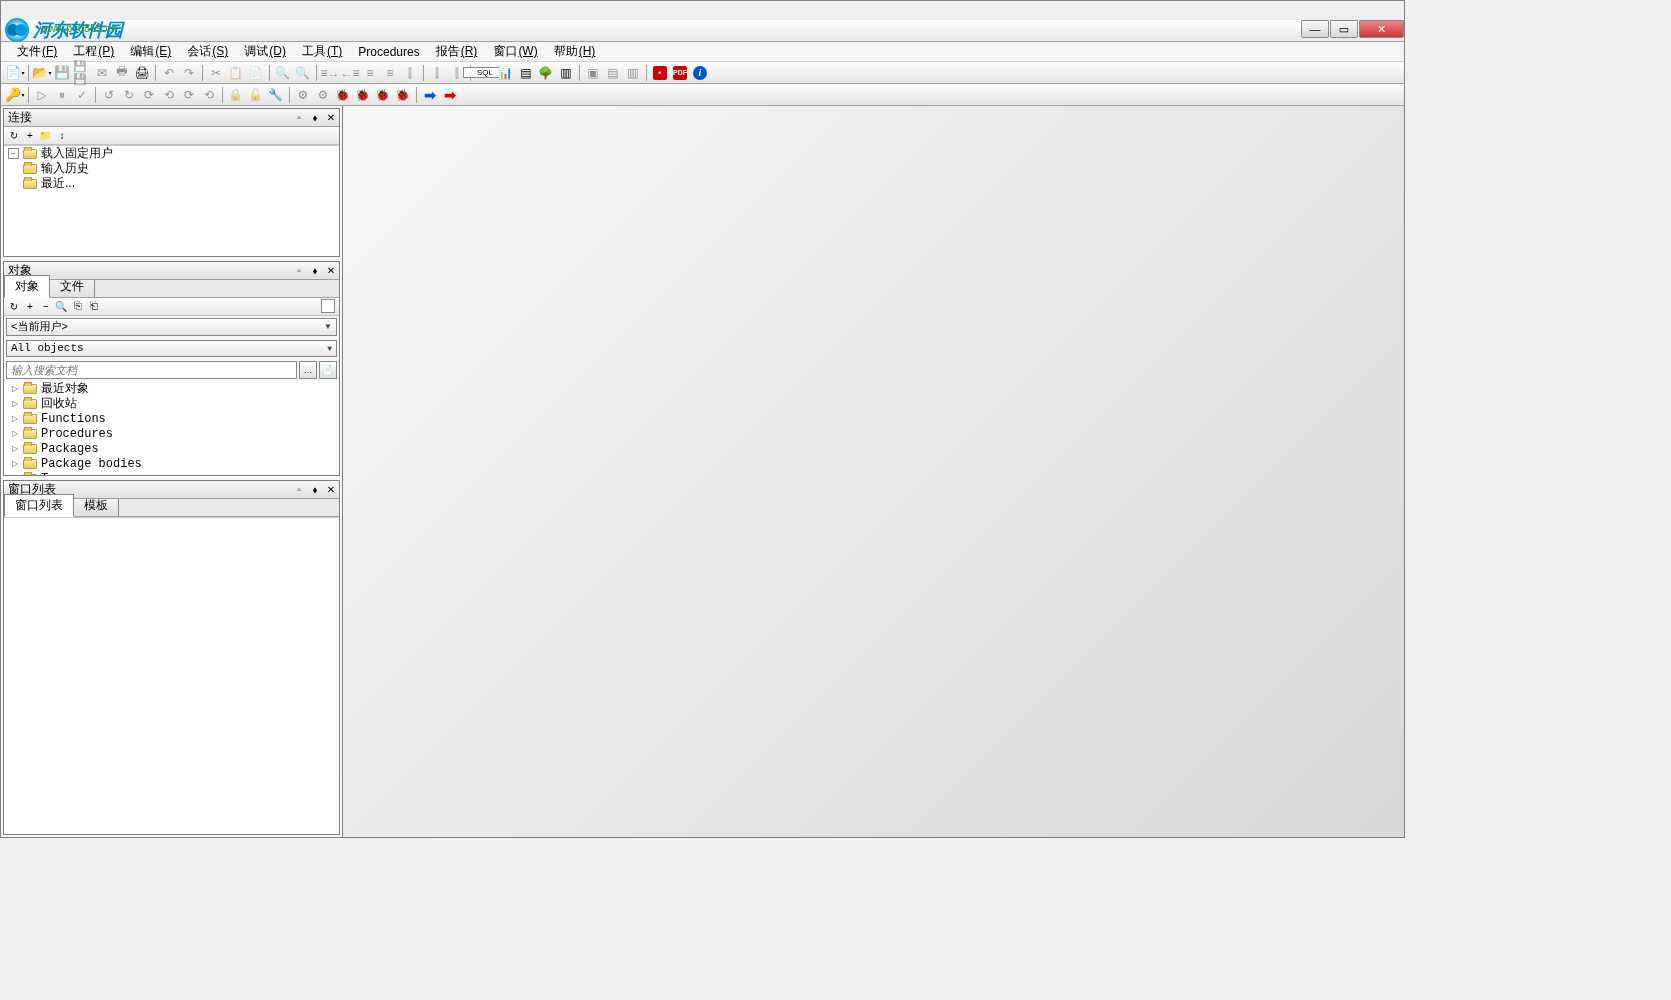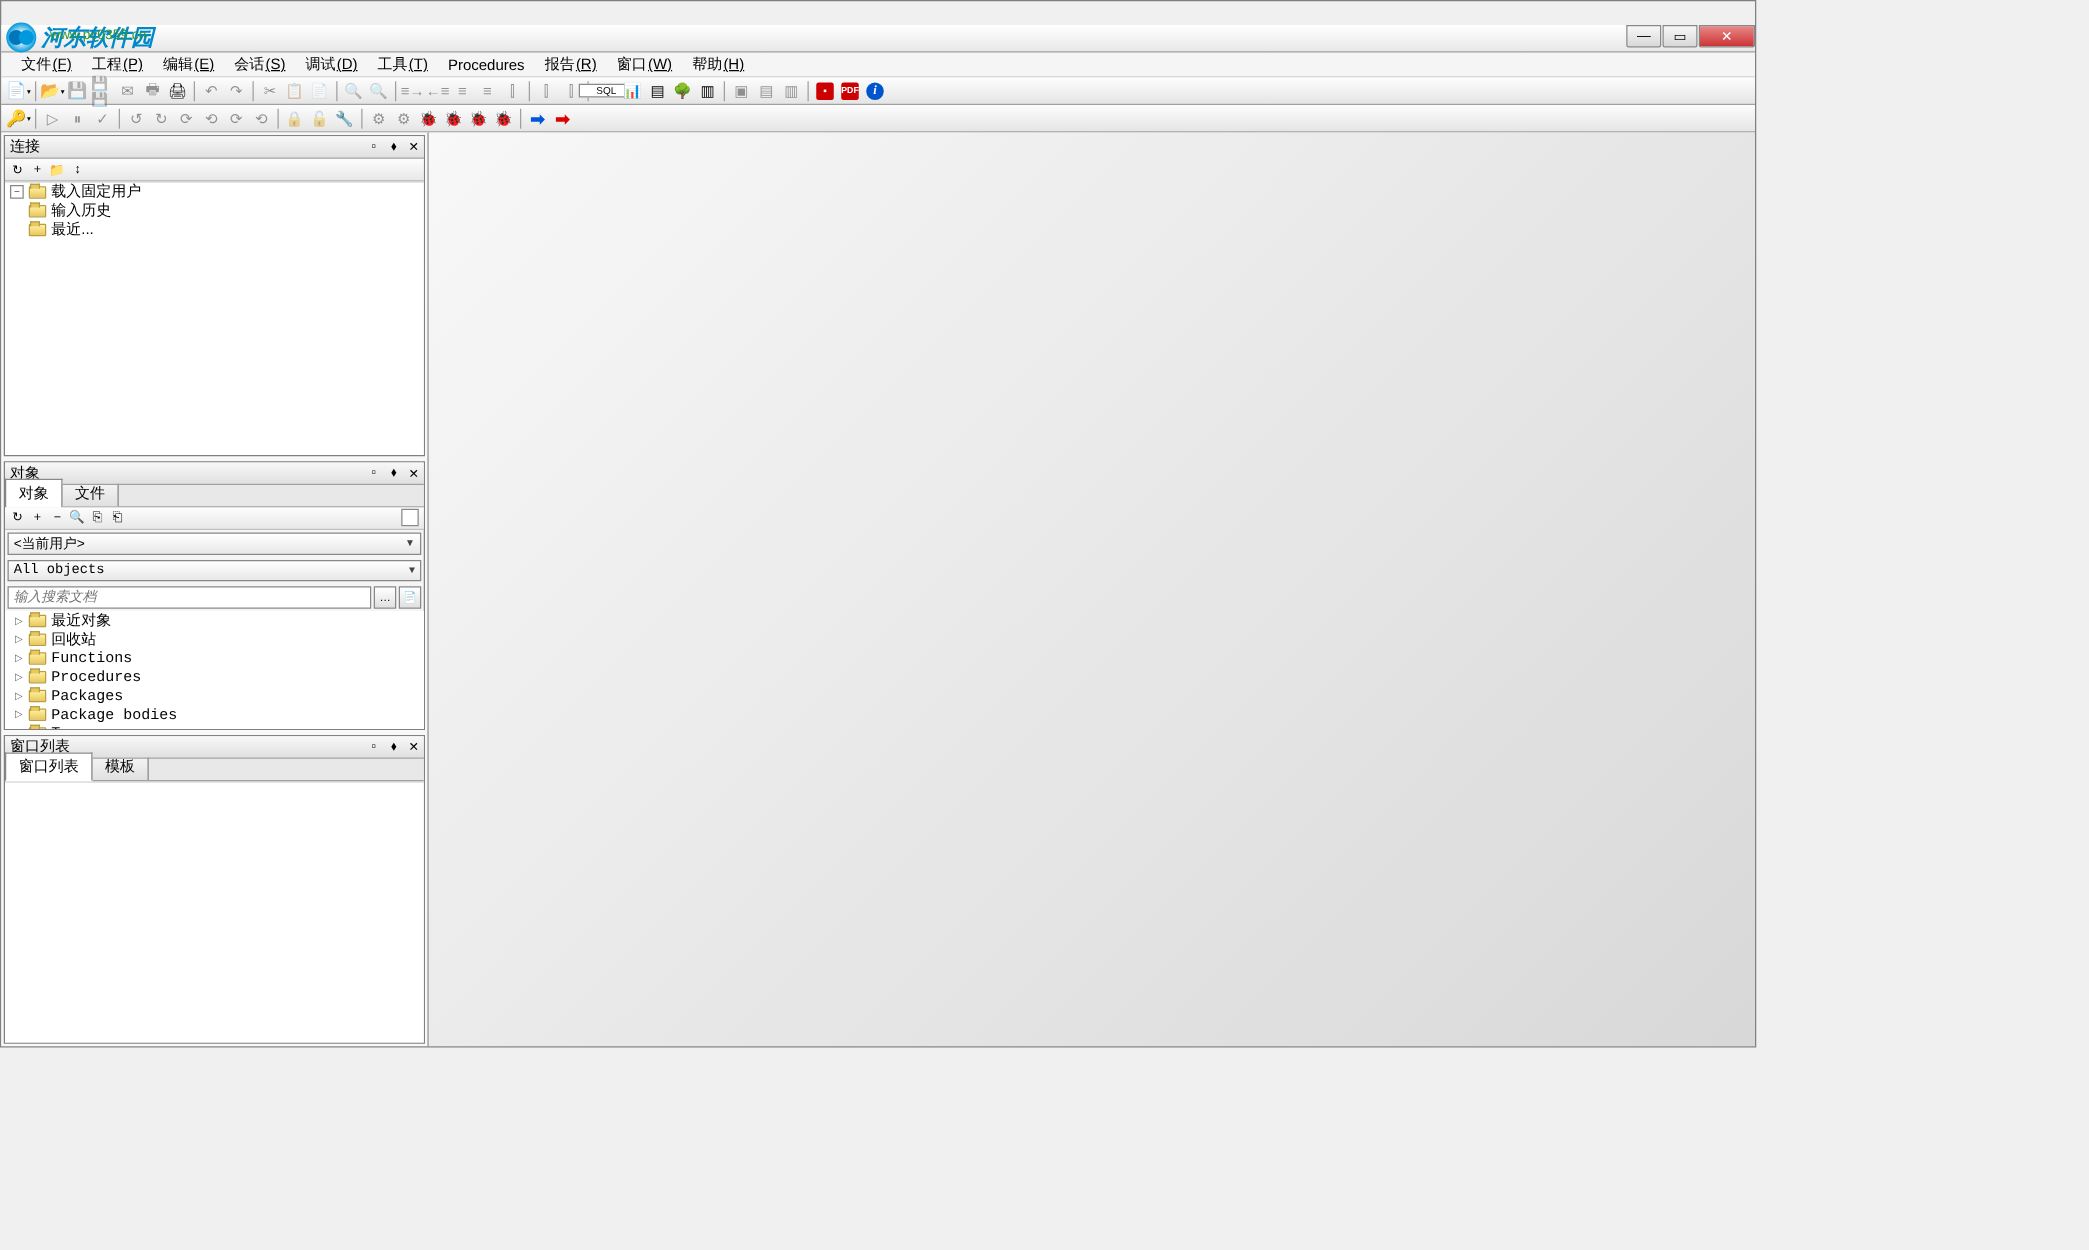--- a/index.html
+++ b/index.html
@@ -539,21 +539,21 @@
     </div>
   <div class="tb-btn">
       <span class="arrow-red">➡</span>
     </div>
 </div>
 
 <div class="main-container">
 
   <div class="left-panel">
 
-    <div class="panel" style="height:257px">
+    <div class="panel" style="height:149px">
       <div class="panel-header">
         <span class="panel-title">连接</span>
         <div class="panel-controls">
           <span>▫</span>
           <span>⬧</span>
           <span>✕</span>
         </div>
       </div>
       <div class="panel-toolbar">
         <div class="tb-btn">↻</div>

